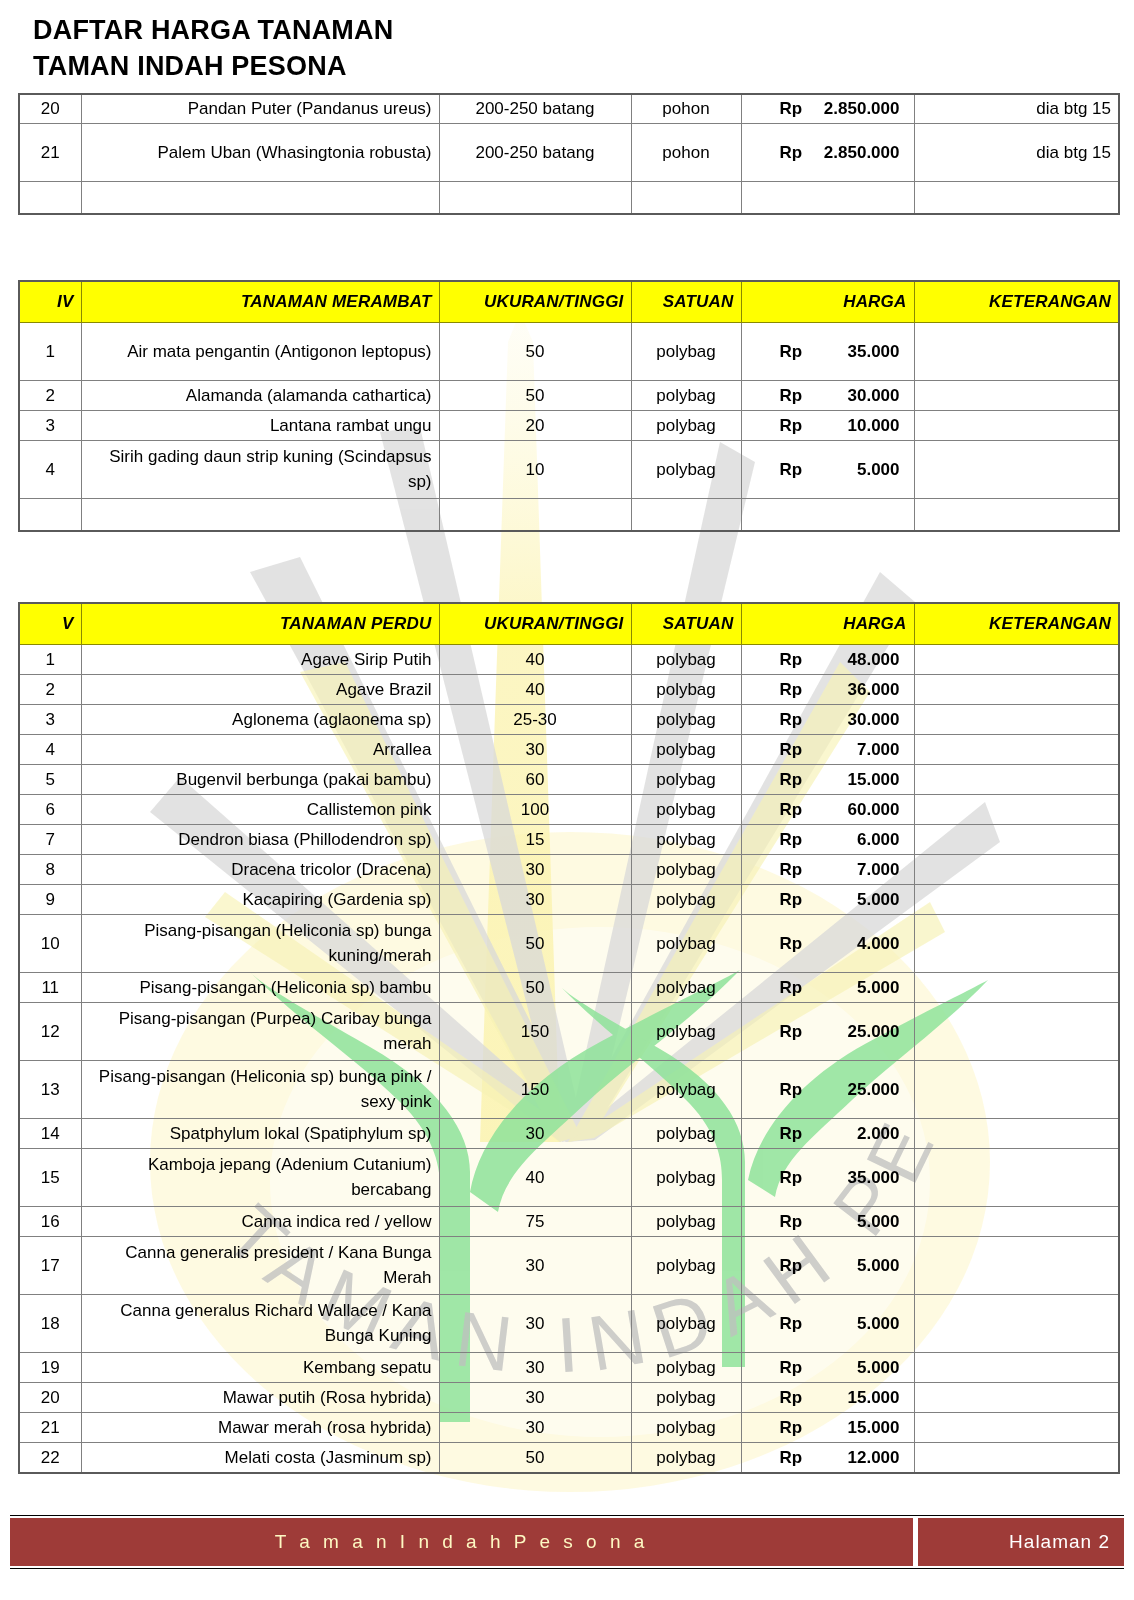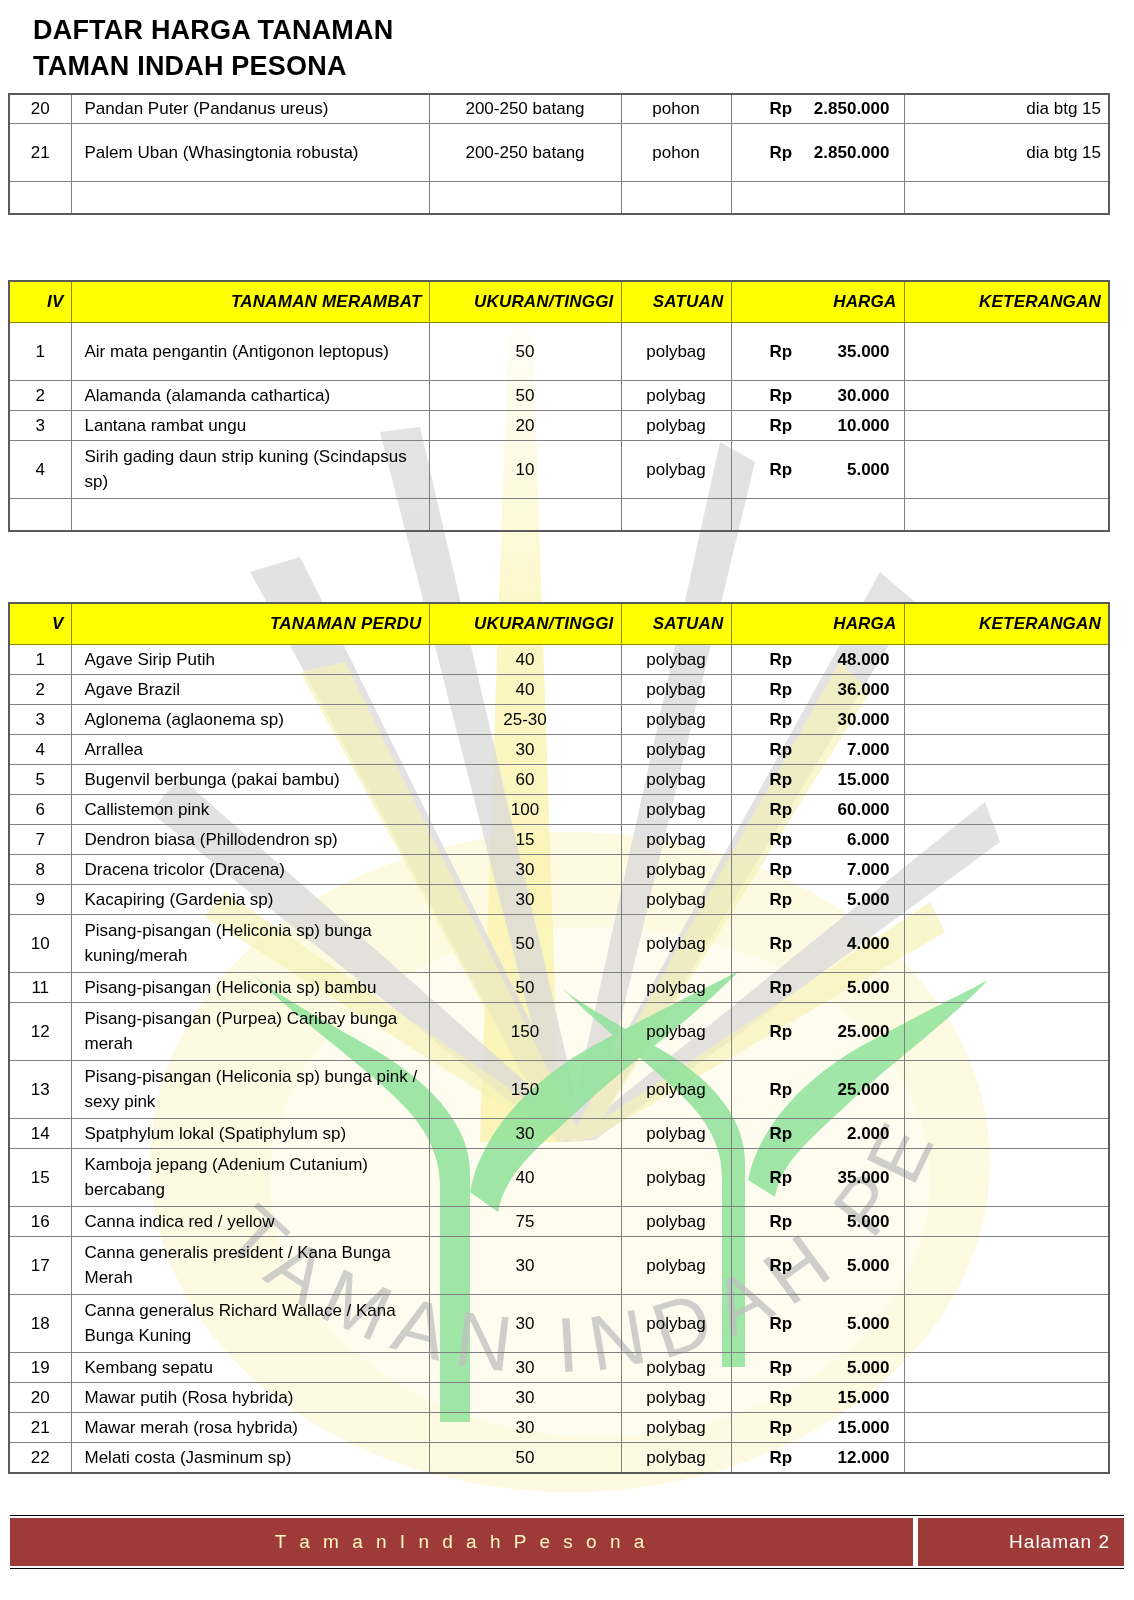--- a/index.html
+++ b/index.html
@@ -59,21 +59,21 @@
     vertical-align: middle;
     background: transparent;
     font-weight: normal;
   }
   
   table.pricelist {
     border: 2px solid #5a5a5a;
   }
 
   .c-no    { width: 62px;  text-align: center; }
-  .c-name  { width: 358px; text-align: left; }
+  .c-name  { width: 358px; text-align: right; }
   .c-size  { width: 192px; text-align: center; }
   .c-unit  { width: 110px; text-align: center; }
   .c-price { width: 173px; text-align: left; padding: 0 !important; }
   .c-note  { width: 205px; text-align: right; }
 
   tr.hdr th {
     background: #ffff00 !important;
     font-weight: bold;
     font-size: 17px;
     letter-spacing: 0.2px;
@@ -96,21 +96,21 @@
     padding: 0 14px 0 22px;
     font-weight: bold;
   }
   .price-cur { font-weight: bold; padding-left: 16px; }
   .price-val { font-weight: bold; }
 
   .name-pad { padding-left: 6px; display:block; }
   .name-two { line-height: 1.45; }
 
   
-  .tbl-wrap { margin-left: 8px; }
+  .tbl-wrap { margin-left: 18px; }
   #table-lanjutan { margin-top: 8px; }
   #table-merambat { margin-top: 65px; }
   #table-perdu    { margin-top: 70px; }
 
   
   #footer {
     position: absolute;
     left: 10px;
     top: 1503px;
     width: 1114px;

